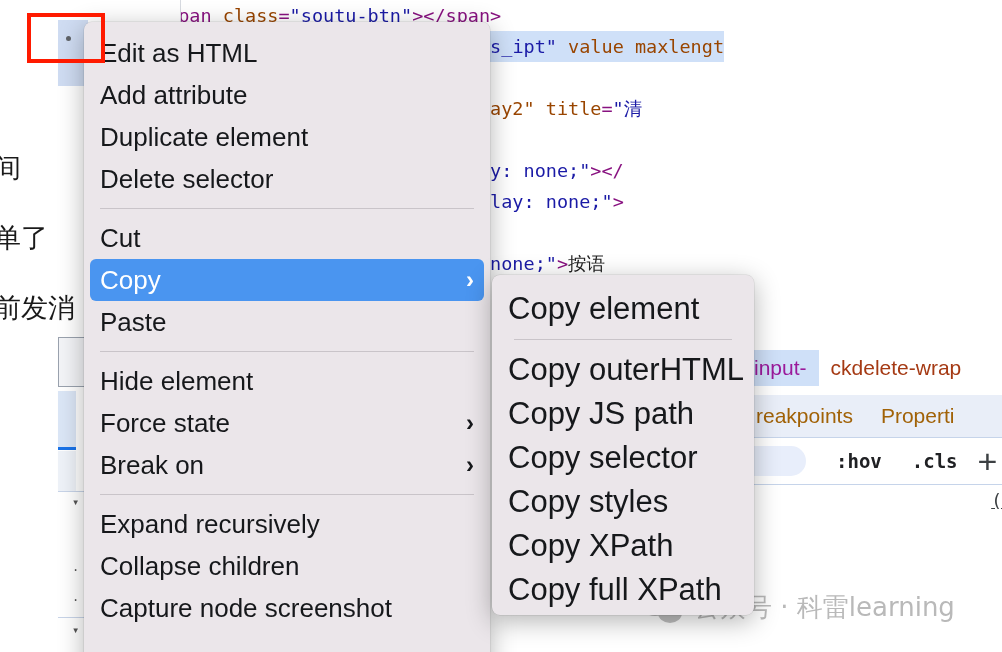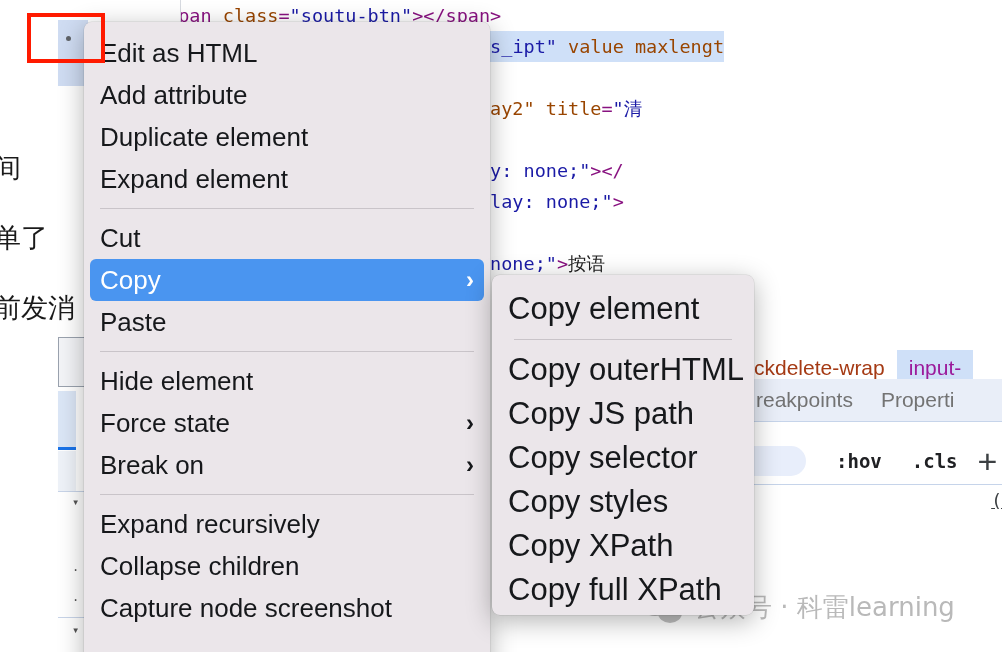--- a/index.html
+++ b/index.html
@@ -123,28 +123,28 @@
   }
   .crumb {
     padding: 6px 12px;
     font-family: "Liberation Sans", sans-serif;
   }
   .crumb.parent { color: #a53a14; background: #ffffff; }
   .crumb.current { color: #9b1a9b; background: #cfe0f8; }
 
   .tab-bar {
     position: absolute;
-    left: 0; top: 39px;
+    left: 0; top: 55px;
     width: 260px;
     height: 42px;
     background: #e9eef8;
     display: flex;
     align-items: center;
     font-size: 21px;
-    color: #737373;
+    color: #a16207;
     white-space: nowrap;
     overflow: hidden;
     border-bottom: 1px solid #c6d4ea;
   }
   .tab-bar .tab { padding: 0 14px; }
 
   .filter-row {
     position: absolute;
     left: 0; top: 98px;
     width: 260px;
@@ -355,22 +355,22 @@
       <div class="dom-row sep" style="top:282px; width:60px;"></div>
       <div class="dom-tick" style="left:14px; top:288px;">▾</div>
     </div>
 
     <div class="dom-sel-strip"></div>
     <div class="dom-dot"></div>
 
     <div class="side-panel">
 
       <div class="crumb-bar">
+        <span class="crumb current">input‑</span>
         <span class="crumb parent">ckdelete-wrap</span>
-        <span class="crumb current">input‑</span>
       </div>
 
       <div class="tab-bar">
         <span class="tab">reakpoints</span>
         <span class="tab">Properti</span>
       </div>
 
       <div class="filter-row">
         <span class="filter-pill"></span>
         <span class="filter-opt">:hov</span>
@@ -401,21 +401,21 @@
       <div class="menu-item">
         <span class="label">Edit as HTML</span>
       </div>
       <div class="menu-item">
         <span class="label">Add attribute</span>
       </div>
       <div class="menu-item">
         <span class="label">Duplicate element</span>
       </div>
       <div class="menu-item">
-        <span class="label">Expand element</span>
+        <span class="label">Delete selector</span>
       </div>
       <div class="menu-sep"></div>
       <div class="menu-item">
         <span class="label">Cut</span>
       </div>
       <div class="menu-item selected">
         <span class="label">Copy</span>
         <span class="chev">›</span>
       </div>
       <div class="menu-item">

